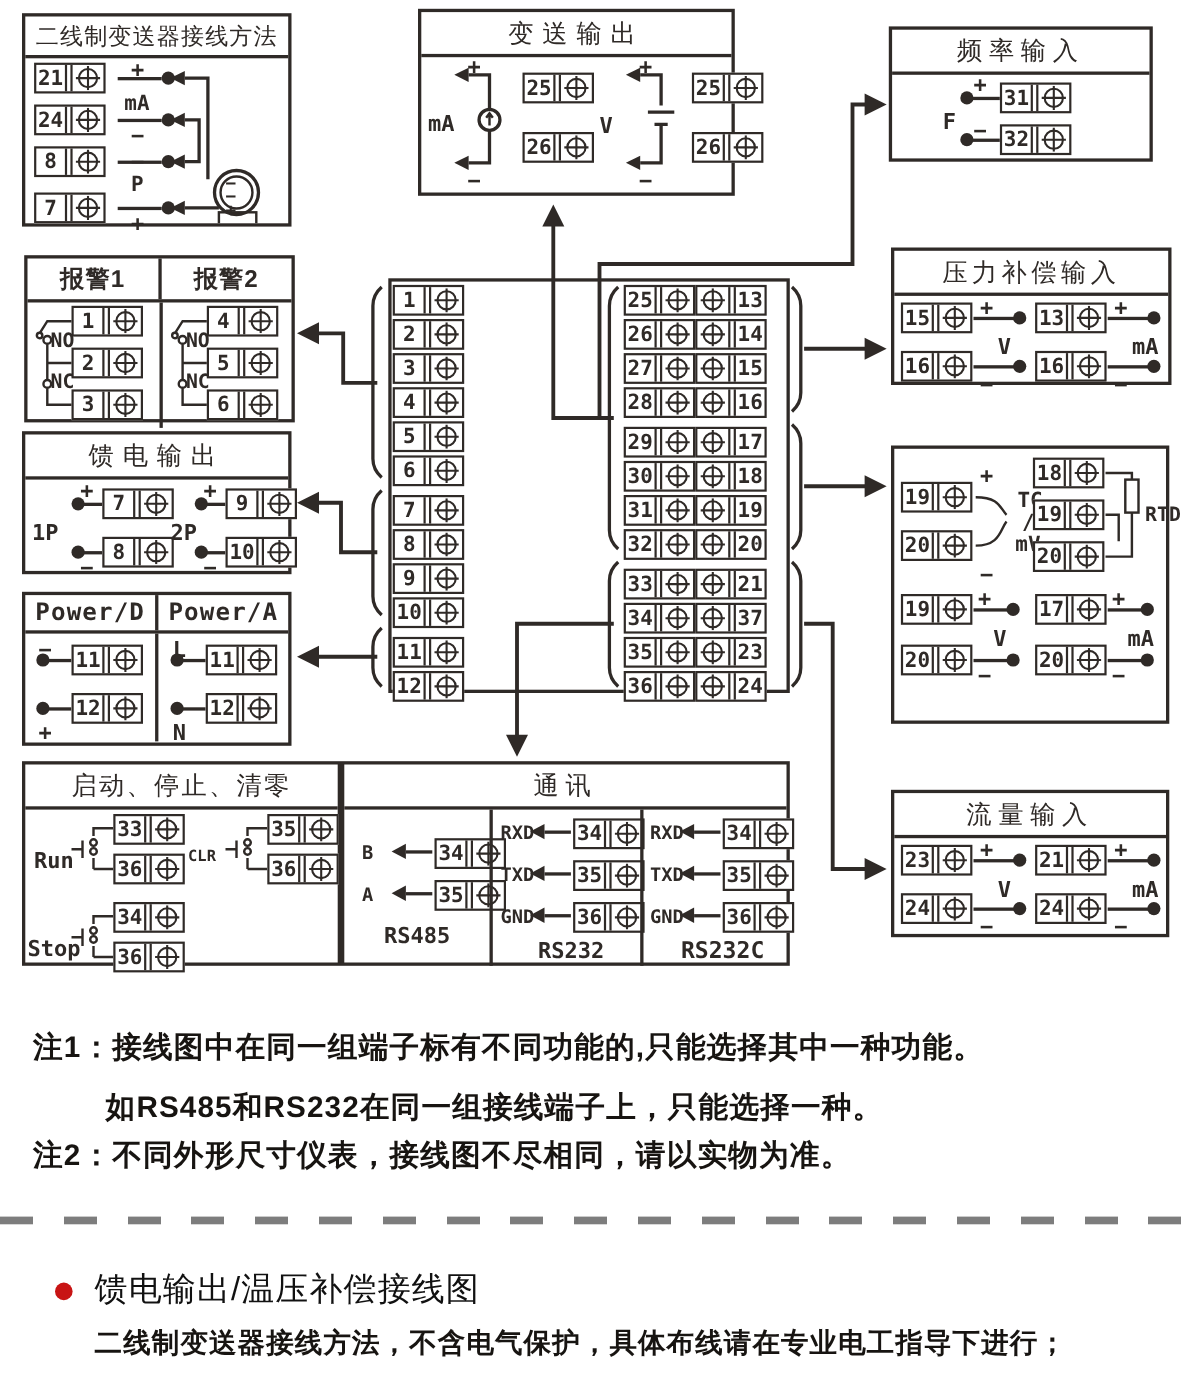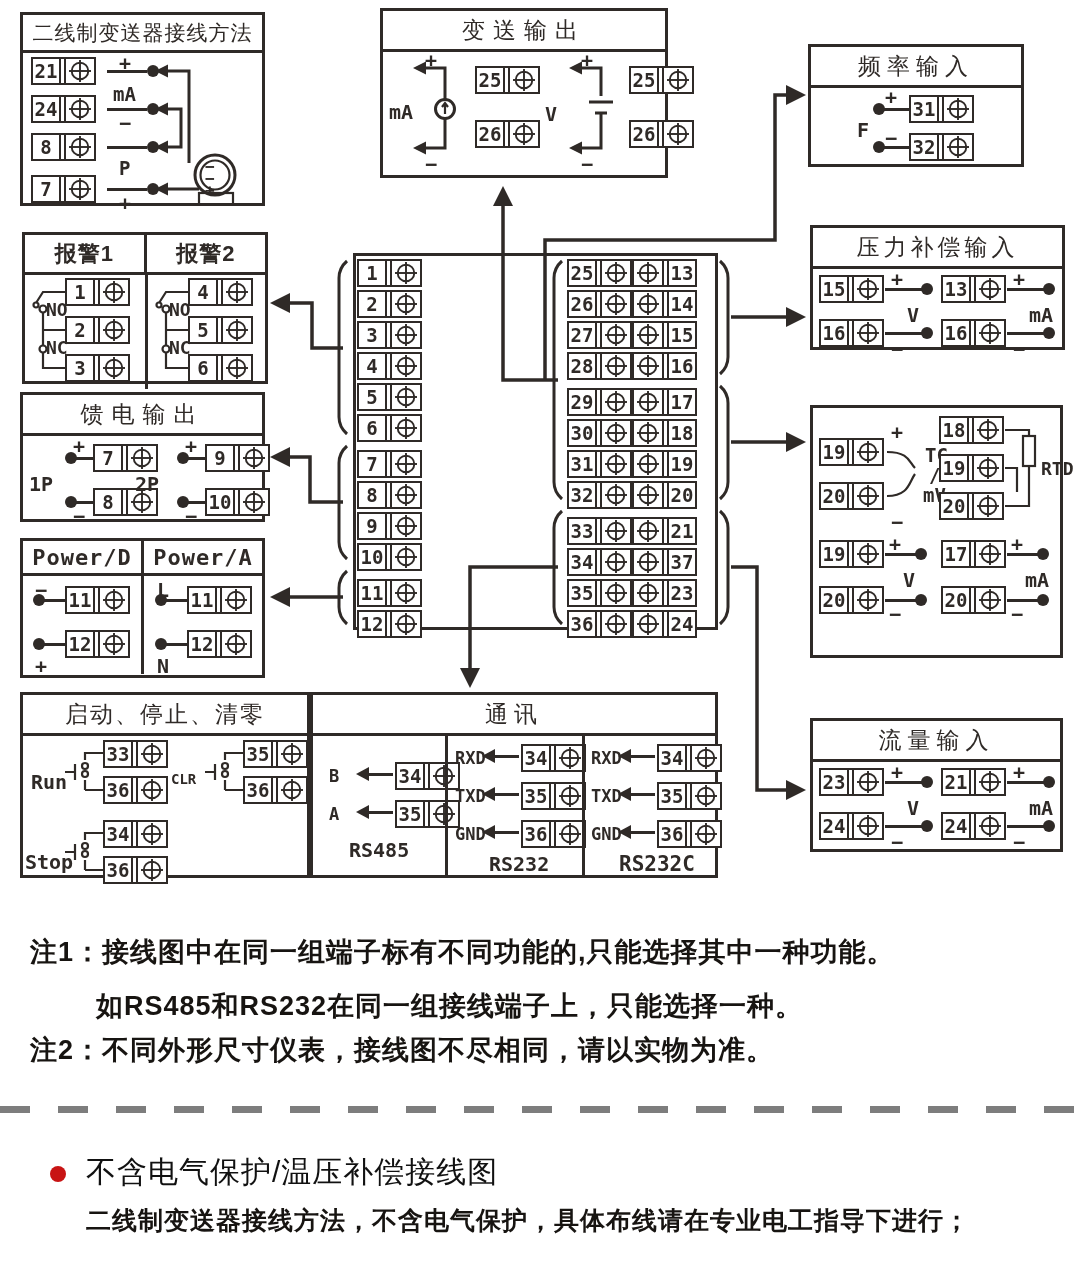--- a/index.html
+++ b/index.html
@@ -231,21 +231,21 @@
         <circle cx="62" cy="57" r="9.5"></circle>
         <path class="thin" d="M62,62 V52 M59,55 L62,51 L65,55"></path>
         <path d="M62,67 V96 H43"></path>
         <polygon class="fill" points="186,16 199,9.5 199,22.5"></polygon>
         <polygon class="fill" points="186,96 199,89.5 199,102.5"></polygon>
         <path d="M199,16 H218 V44 M206,50 H230 M212,61 H224 M218,61 V96 H199"></path>
       </svg>
     </div>
 </div>
 
-<div class="box" style="left:808px;top:44px;width:216px;height:123px">
+<div class="box" style="left:808px;top:24px;width:240px;height:123px">
   <div class="btitle" style="letter-spacing:6px">频率输入</div>
   <div class="bbody" style="height:81px">
       <b class="lbl" style="left:46px;top:32px">F</b>
       <u class="dot" style="left:62px;top:15px"></u>
       <i class="wseg" style="left:68px;top:19.5px;width:30px"></i>
       <b class="sgn" style="left:74px;top:-1px">+</b>
       <span class="absterm" style="left:98px;top:7px"><span class="term">
           <span class="tnum">31</span>
           <span class="tgap"></span>
           <span class="tscrew">
@@ -909,21 +909,21 @@
           <span class="tnum">8</span>
           <span class="tgap"></span>
           <span class="tscrew">
             <svg class="scrs" viewBox="0 0 30 30">
               <line x1="15" y1="0" x2="15" y2="30"></line>
               <line x1="0" y1="15" x2="30" y2="15"></line>
               <circle cx="15" cy="15" r="11.3"></circle>
             </svg>
           </span>
         </span></span>
-      <b class="lbl" style="left:112px;top:38px">2P</b>
+      <b class="lbl" style="left:132px;top:38px">2P</b>
       <u class="dot" style="left:154px;top:16px"></u>
       <i class="wseg" style="left:160px;top:20.5px;width:22px"></i>
       <b class="sgn" style="left:162px;top:0px">+</b>
       <span class="absterm" style="left:182px;top:8px"><span class="term">
           <span class="tnum">9</span>
           <span class="tgap"></span>
           <span class="tscrew">
             <svg class="scrs" viewBox="0 0 30 30">
               <line x1="15" y1="0" x2="15" y2="30"></line>
               <line x1="0" y1="15" x2="30" y2="15"></line>
@@ -1411,14 +1411,14 @@
       <b class="lbl" style="left:216px;top:36px">mA</b>
     </div>
 </div>
 
 <div class="note" style="left:30px;top:934px"><span>注1：</span><span>接线图中在同一组端子标有不同功能的,只能选择其中一种功能。</span></div>
 <div class="note" style="left:96px;top:988px">如RS485和RS232在同一组接线端子上，只能选择一种。</div>
 <div class="note" style="left:30px;top:1032px"><span>注2：</span><span>不同外形尺寸仪表，接线图不尽相同，请以实物为准。</span></div>
 
 <div class="dash" style="top:1106px"></div>
 <div class="bullet" style="left:50px;top:1166px"></div>
-<div class="ftitle" style="left:86px;top:1152px">不含电气保护/温压补偿接线图</div>
+<div class="ftitle" style="left:86px;top:1152px">馈电输出/温压补偿接线图</div>
 <div class="fsub" style="left:86px;top:1204px">二线制变送器接线方法，不含电气保护，具体布线请在专业电工指导下进行；</div>
 
 </body></html>

